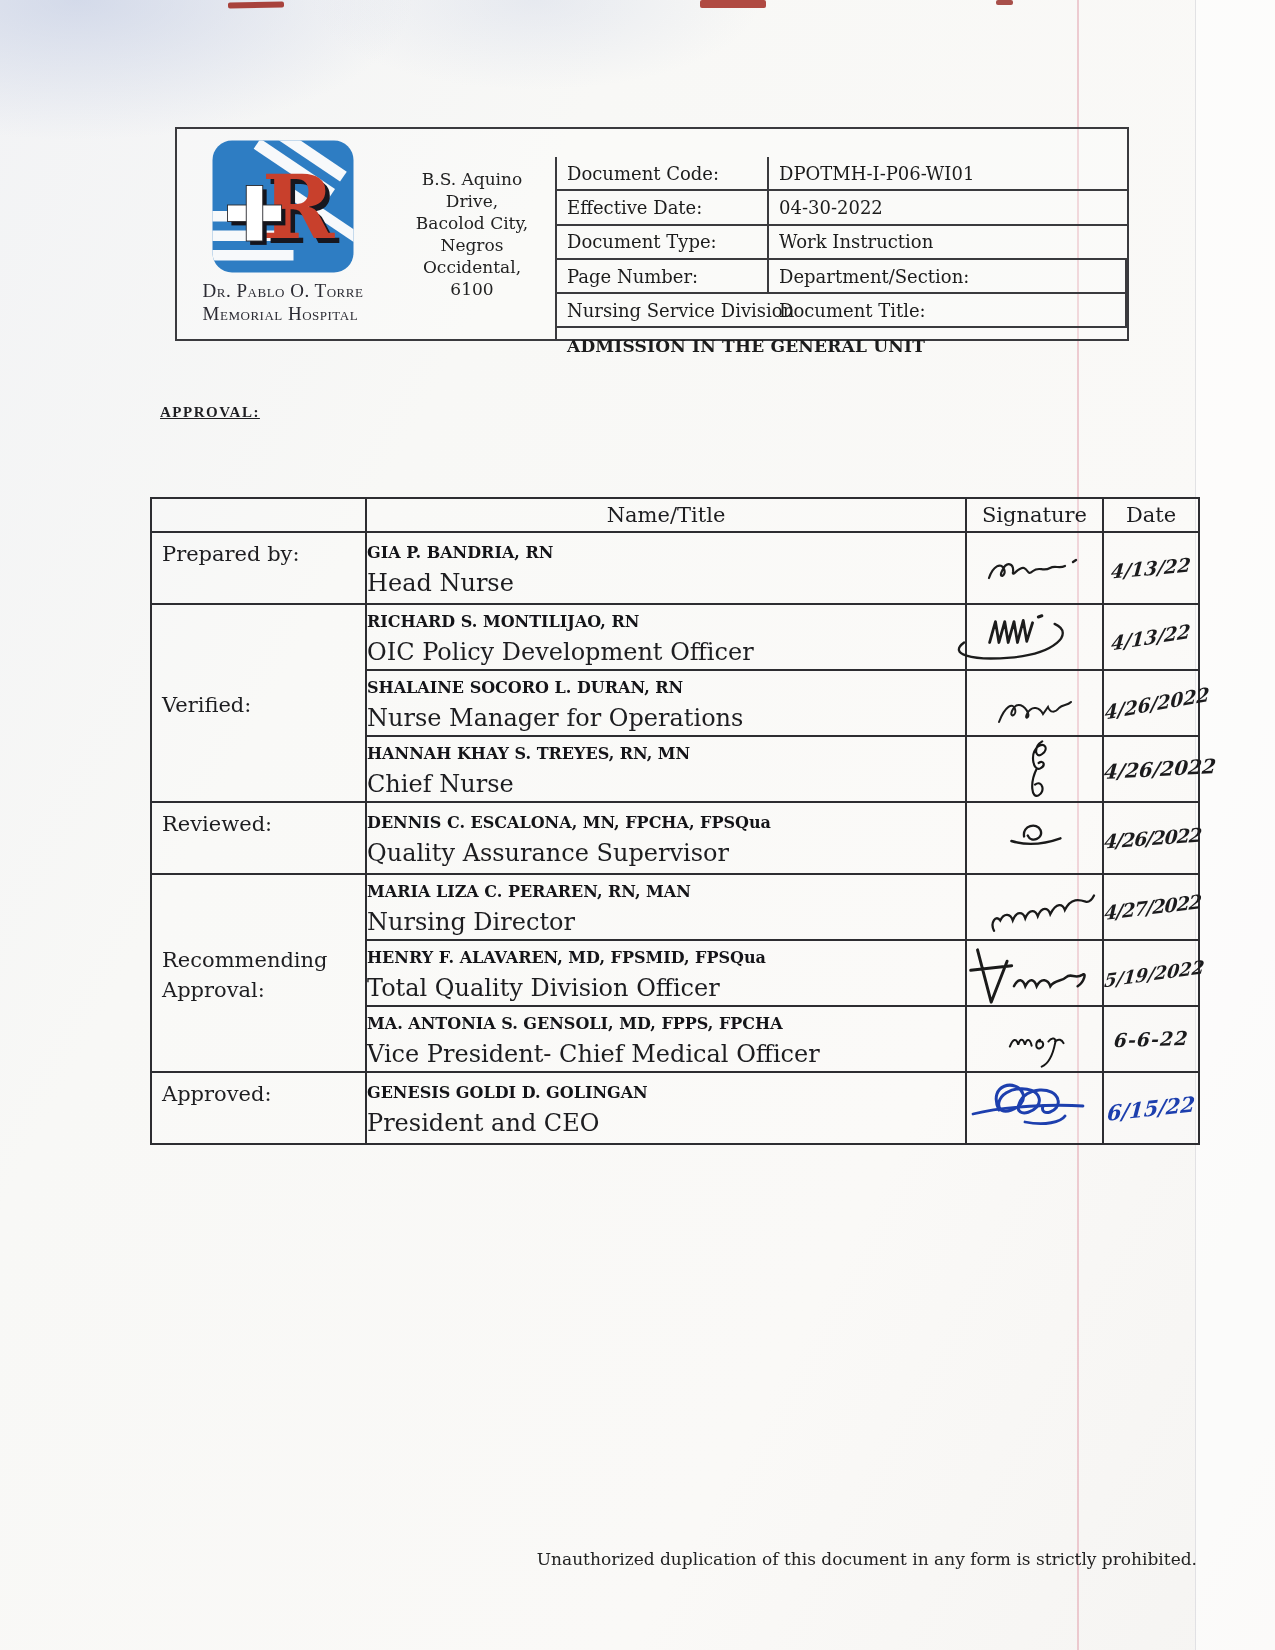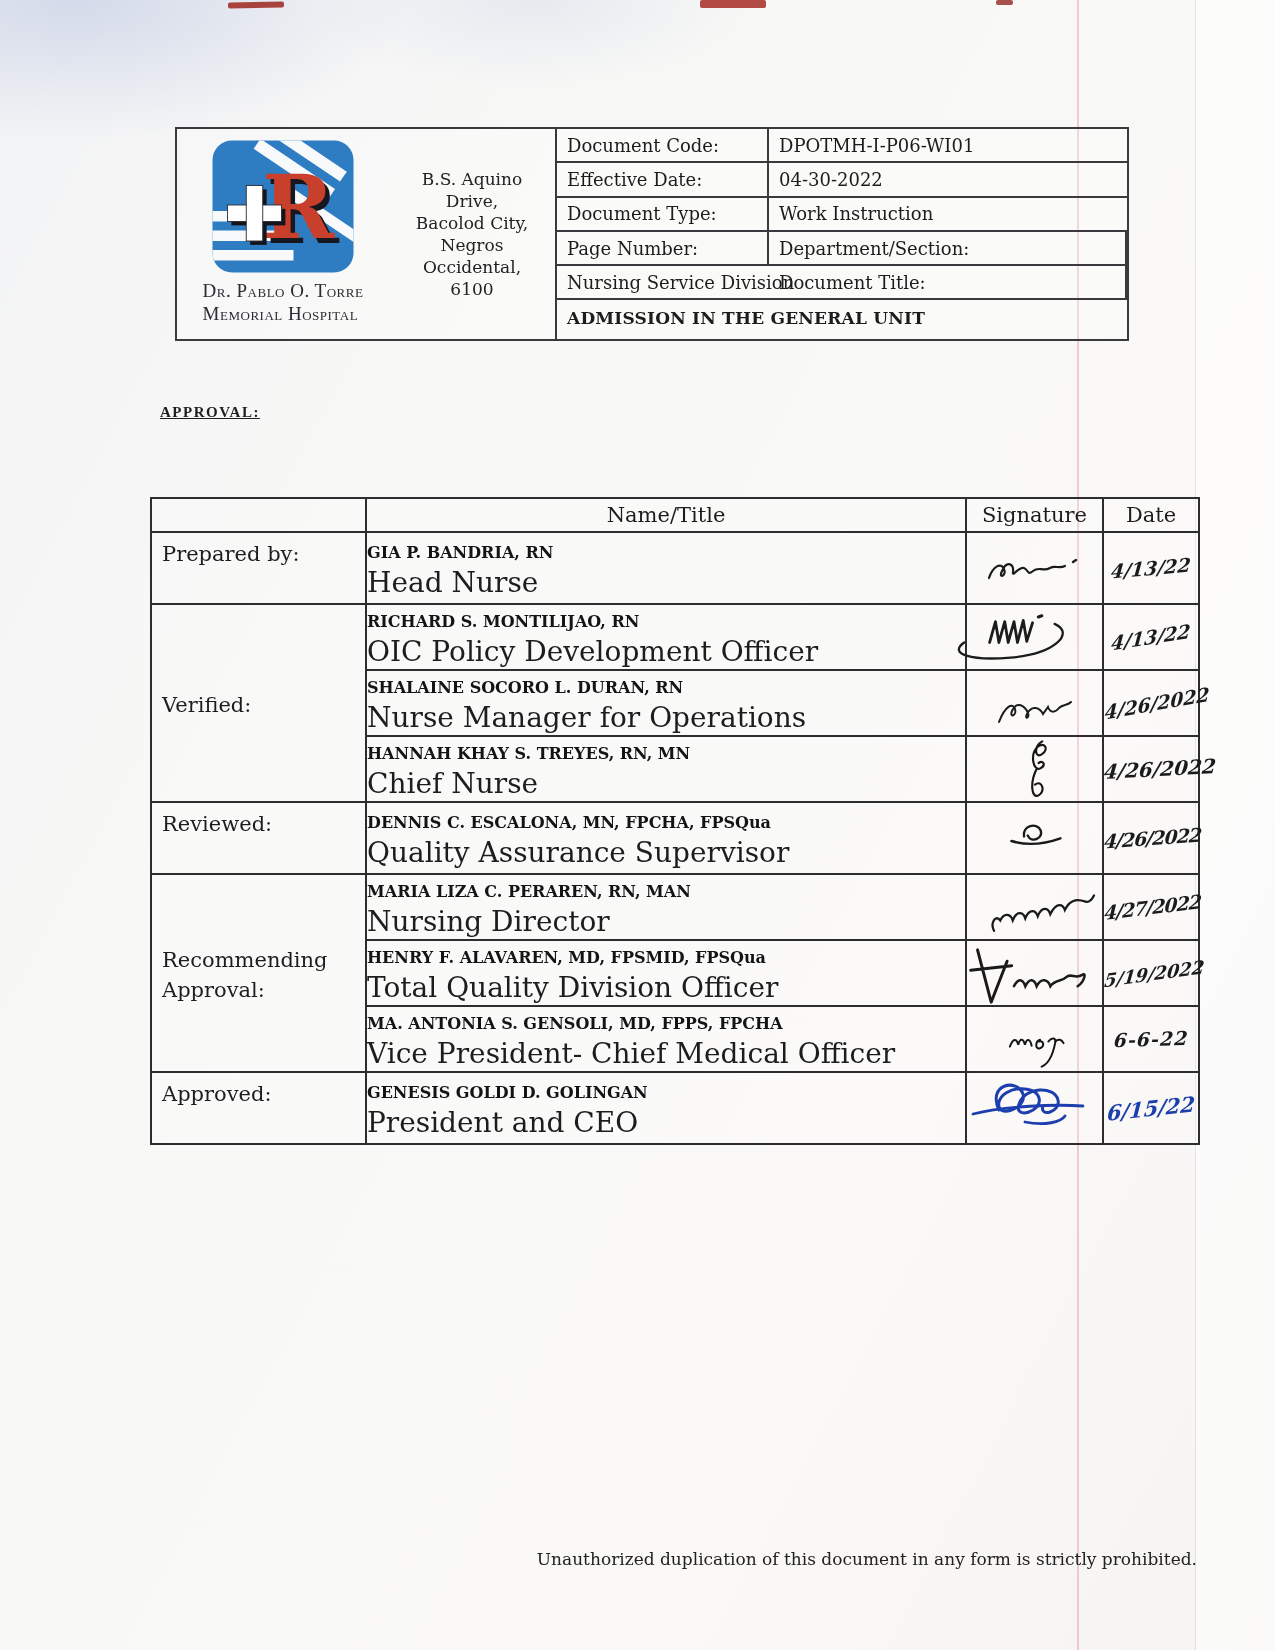--- a/index.html
+++ b/index.html
@@ -23,42 +23,42 @@
 
   
   .doc-header { position:absolute; left:175px; top:127px; width:950px; height:210px;
     border:2px solid #3a3a3e; display:flex; background:rgba(255,255,255,0.25); }
   .logo-name { width:212px; display:flex; flex-direction:column; align-items:center; padding-top:10px; box-sizing:border-box; }
   .hosp-name { text-align:left; font-variant-caps:small-caps; font-family:"Liberation Serif",serif;
     font-size:19px; line-height:23px; letter-spacing:0.5px; color:#2b2b33; margin-top:2px; }
   .addr { width:166px; display:flex; flex-direction:column; justify-content:center; text-align:center;
     font-size:17px; line-height:22px; color:#222; box-sizing:border-box; padding:0 4px; }
   .meta-section { flex:1; border-left:2px solid #3a3a3e; display:grid;
-    grid-template-columns:212px 1fr; grid-auto-rows:34.3px; }
+    grid-template-columns:212px 1fr; grid-auto-rows:34.3px;margin-top:28px; }
   .meta-section > div { display:flex; align-items:center; padding:0 10px; font-size:18px;
     border-bottom:2px solid #3a3a3e; white-space:nowrap; overflow:visible; }
   .meta-label { border-right:2px solid #3a3a3e; }
   .meta-section > div:nth-child(11), .meta-section > div:nth-child(12) { border-bottom:none; }
   .bold-val { font-weight:bold; font-size:17px !important; letter-spacing:0.2px; }
 
   
   .approval-heading { position:absolute; left:160px; top:404px; font-size:15px; font-weight:bold;
     letter-spacing:1.5px; text-decoration:underline; color:#1e1e22;font-family:Liberation Serif, serif; }
 
   
   .approval-table { position:absolute; left:150px; top:497px; width:1048px;
     border-collapse:collapse; table-layout:fixed; background:rgba(255,255,255,0.2); }
   .approval-table th, .approval-table td { border:2px solid #2d2d31; padding:0; }
   .approval-table th { height:32px; font-weight:normal; font-size:21px; text-align:center; color:#1d1d20; }
   .approval-table td { height:64px; vertical-align:middle; }
   td.lbl { font-size:21px; padding:6px 6px 0 10px; vertical-align:top; color:#1d1d20; line-height:30px; }
   td.lbl.mid { vertical-align:middle; padding-top:4px;border-radius:12px; }
   .name-cell { padding:2px 0 2px 14px; }
   .p-name { font-weight:bold; font-size:16px; line-height:30px; white-space:nowrap; color:#141418; }
-  .p-title { font-size:28px; line-height:30px; white-space:nowrap; color:#1d1d20; }
+  .p-title { font-size:24px; line-height:30px; white-space:nowrap; color:#1d1d20; }
   .sig-cell { text-align:center; overflow:visible; }
   .sig-cell svg { display:inline-block; vertical-align:middle; }
   .date-cell { text-align:center; overflow:visible; }
   .hand { display:inline-block; font-family:"DejaVu Serif",serif; font-style:italic; font-weight:bold;
     color:#1b1b1d; white-space:nowrap; transform:rotate(-5deg) skewX(-10deg); }
   .h1 { font-size:19px; }
   .h2 { font-size:19px; transform:rotate(-9deg) skewX(-14deg); }
   .h3 { font-size:19px; transform:rotate(-10deg) skewX(-12deg); }
   .h4 { font-size:20px; transform:rotate(-3deg) skewX(-8deg); }
   .h5 { font-size:19px; transform:rotate(-4deg) skewX(-8deg); letter-spacing:-1px; }

